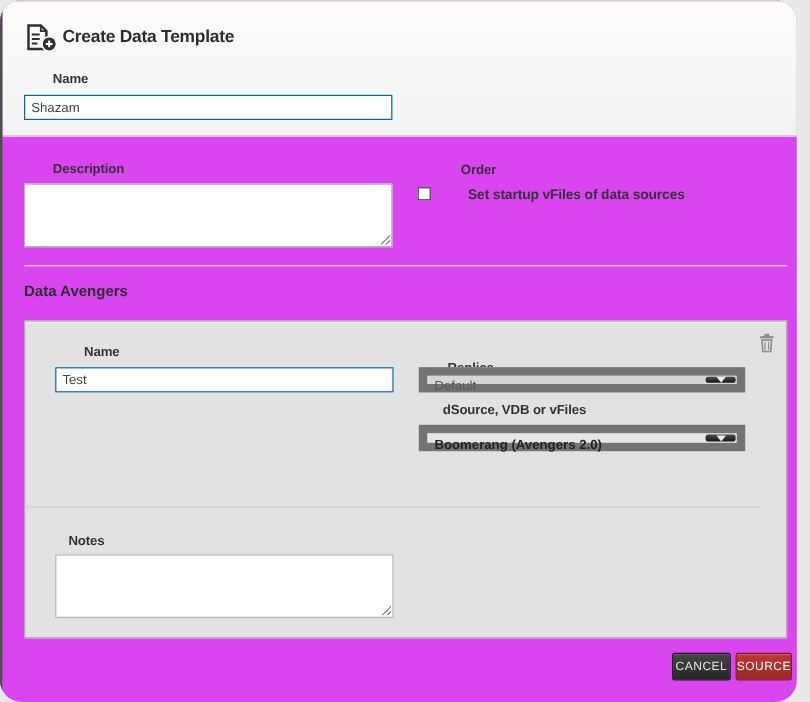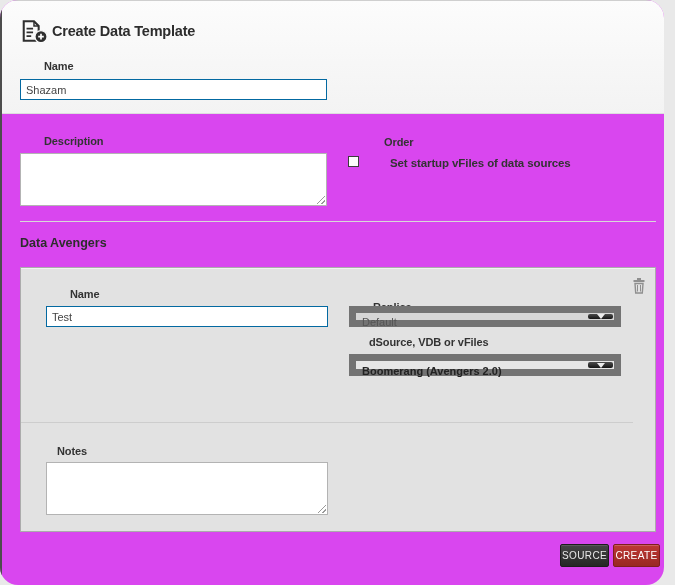--- a/index.html
+++ b/index.html
@@ -180,18 +180,18 @@
 
     <div class="abs lbl" style="left:12px; top:177px;">Notes</div>
     <div class="ta-wrap" style="left:25px; top:194px; width:282px; height:53px;">
       <textarea class="ta" style=""></textarea>
       <span class="grip"></span>
     </div>
   </div>
 
 
   <button class="btn btn-dark" style="left:560px; top:544px; width:49px;">
-    <span>SOURCE</span>
+    <span>CANCEL</span>
   </button>
   <button class="btn btn-red" style="left:613px; top:544px; width:47px;">
-    <span>CREATE</span>
+    <span>SOURCE</span>
   </button>
 </div>
 
 </body></html>

